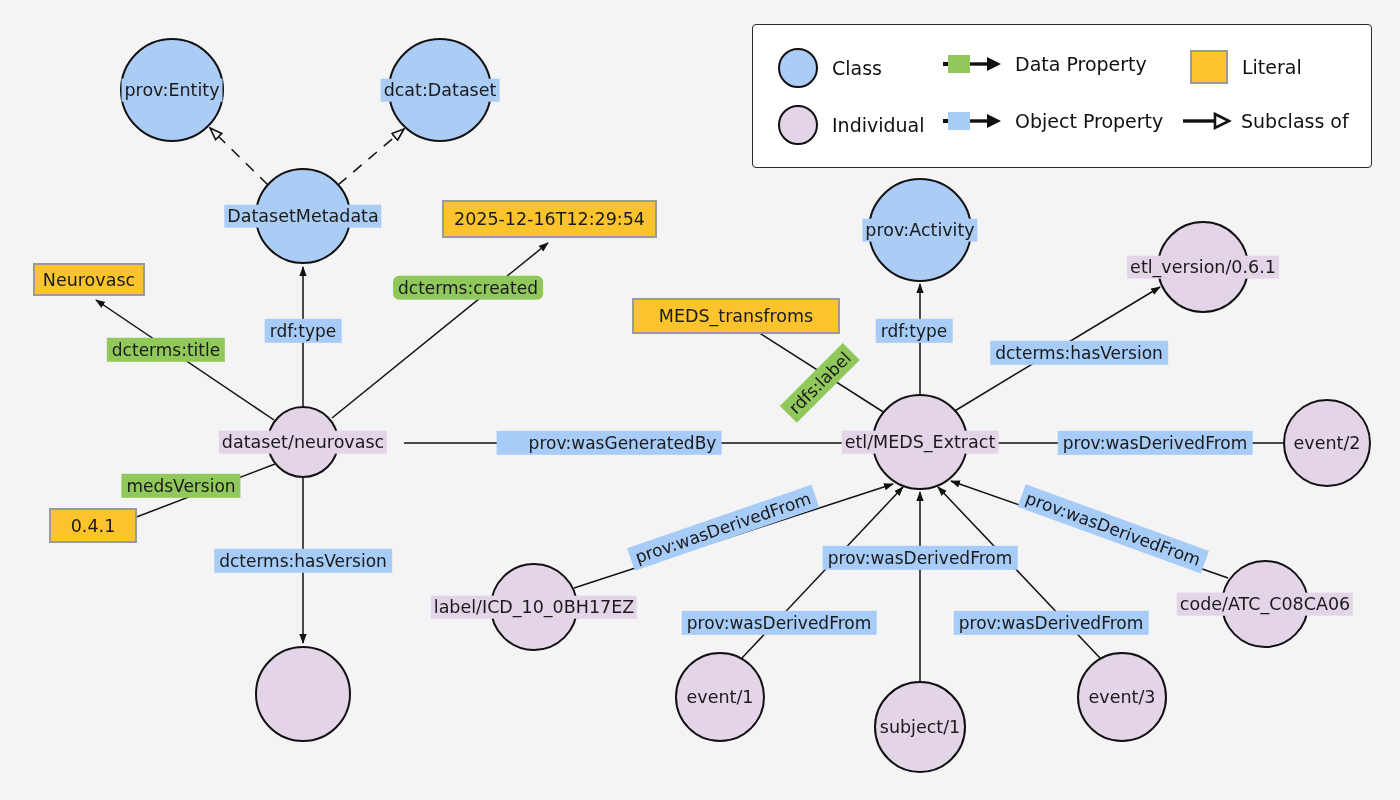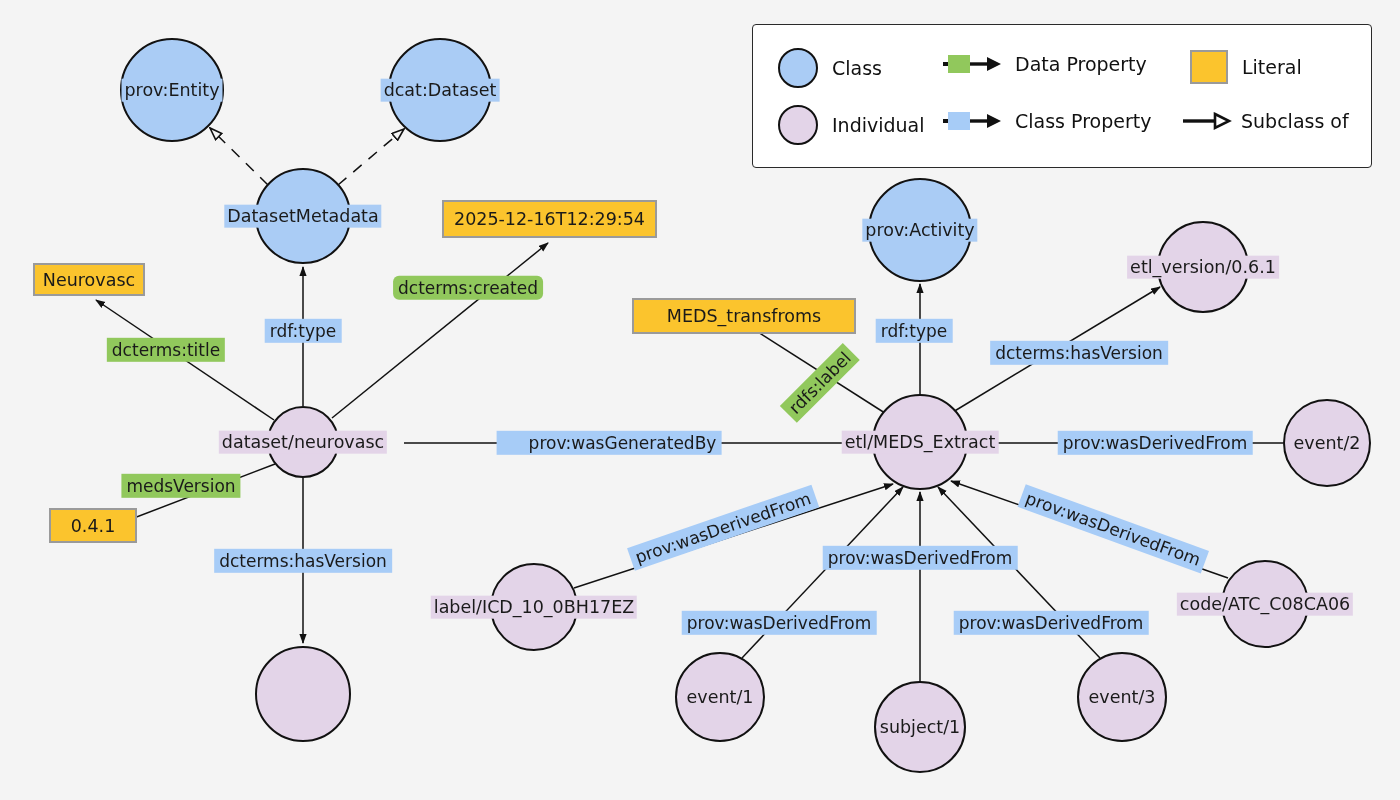--- a/index.html
+++ b/index.html
@@ -169,21 +169,21 @@
 
   <div class="node ind" style="left:1077px;top:652px;width:90px;height:90px;"></div>
   <div class="nodelabel plain" style="left:1122px;top:697px;">event/3</div>
 
   <div class="node ind" style="left:1221px;top:560px;width:88px;height:88px;"></div>
   <div class="nodelabel ind" style="left:1265px;top:604px;">code/ATC_C08CA06</div>
 
   <div class="literal" style="left:442px;top:200px;width:215px;height:38px;">2025-12-16T12:29:54</div>
   <div class="literal" style="left:33px;top:263px;width:112px;height:33px;">Neurovasc</div>
   <div class="literal" style="left:33px;top:508px;width:88px;height:35px;margin-left:16px;">0.4.1</div>
-  <div class="literal" style="left:632px;top:298px;width:224px;height:36px;">MEDS_transfroms</div>
+  <div class="literal" style="left:632px;top:298px;width:208px;height:36px;">MEDS_transfroms</div>
 
   <div class="edgelabel obj" style="left:303px;top:331px;">rdf:type</div>
   <div class="edgelabel data" style="left:468px;top:288px;border-radius:6px;">dcterms:created</div>
   <div class="edgelabel data" style="left:166px;top:350px;">dcterms:title</div>
   <div class="edgelabel data" style="left:181px;top:486px;">medsVersion</div>
   <div class="edgelabel obj" style="left:303px;top:561px;">dcterms:hasVersion</div>
   <div class="edgelabel obj" style="left:609px;top:443px;padding-left:32px;">prov:wasGeneratedBy</div>
   <div class="edgelabel obj" style="left:914px;top:331px;">rdf:type</div>
   <div class="edgelabel data" style="left:820px;top:383px;transform:translate(-50%,-50%) rotate(-45deg);">rdfs:label</div>
   <div class="edgelabel obj" style="left:1079px;top:353px;">dcterms:hasVersion</div>
@@ -220,21 +220,21 @@
 
     <div class="lg-row" style="left:190px;top:84px;">
       <span style="display:flex;align-items:center;">
         <svg width="62" height="24" viewBox="0 0 62 24">
           <rect x="0" y="10" width="5" height="4" fill="#111"></rect>
           <rect x="5" y="3" width="22" height="18" fill="#a7ccf7"></rect>
           <path d="M27,12 L48,12" stroke="#111" stroke-width="3.4"></path>
           <path d="M44,5 L58,12 L44,19 z" fill="#111"></path>
         </svg>
       </span>
-      <span class="lg-text" style="margin-left:10px;">Class Property</span>
+      <span class="lg-text" style="margin-left:10px;">Object Property</span>
     </div>
 
     <div class="lg-row" style="left:437px;top:25px;">
       <span class="lg-square"></span>
       <span class="lg-text">Literal</span>
     </div>
 
     <div class="lg-row" style="left:428px;top:85px;">
       <span style="display:flex;align-items:center;">
         <svg width="52" height="22" viewBox="0 0 52 22">

